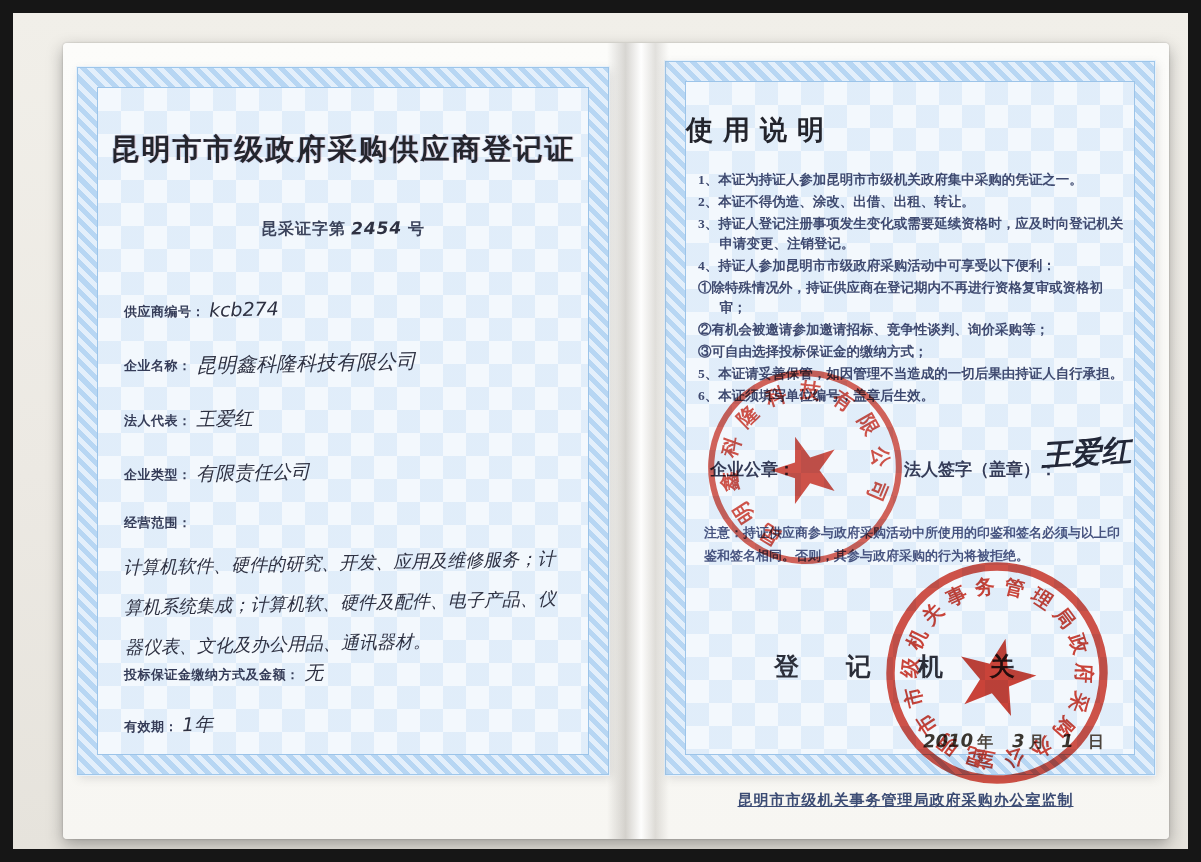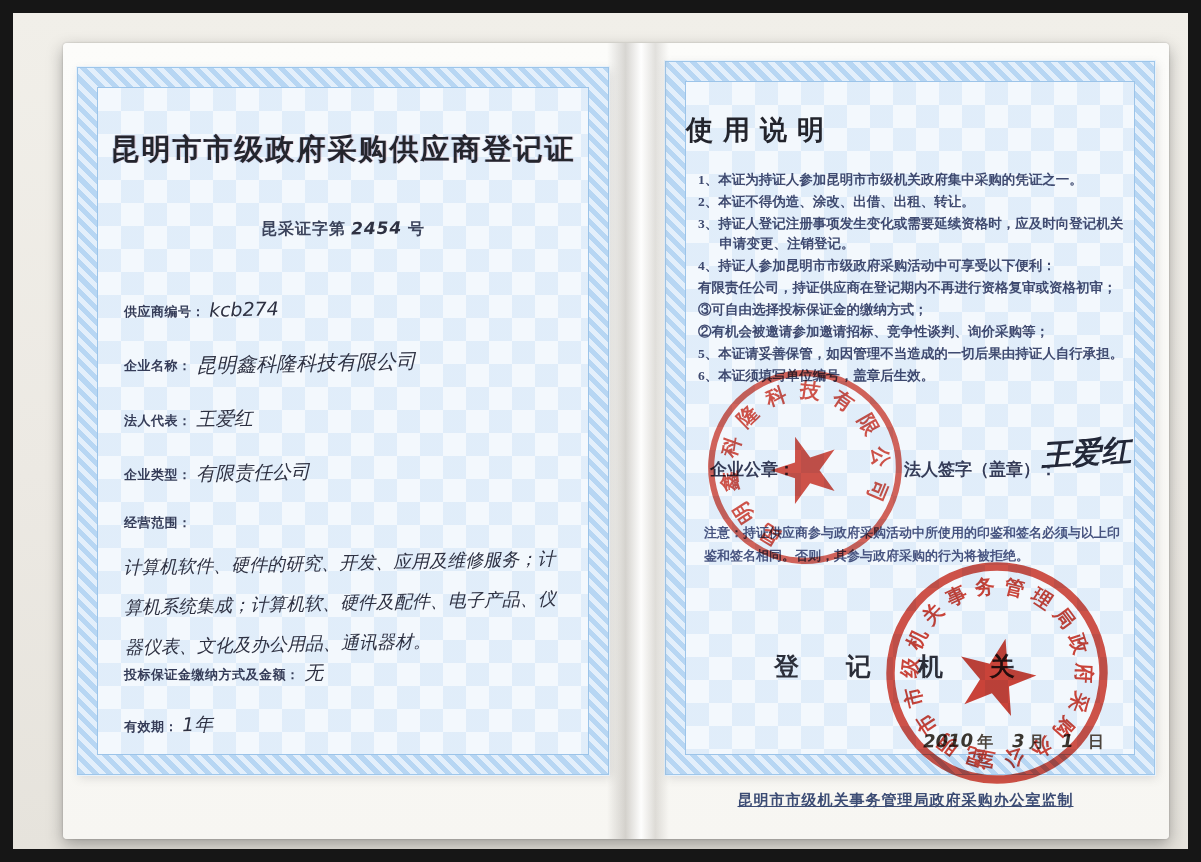--- a/index.html
+++ b/index.html
@@ -109,23 +109,23 @@
   <div class="abs page-frame" style="left:652px;top:48px;width:490px;height:714px;">
     <div class="page-inner">
 
       <div class="abs use-title" style="left:0;right:0;top:30px;">使用说明</div>
 
       <div class="abs ins-wrap" style="top:88px;">
         <div class="ins">1、本证为持证人参加昆明市市级机关政府集中采购的凭证之一。</div>
         <div class="ins">2、本证不得伪造、涂改、出借、出租、转让。</div>
         <div class="ins">3、持证人登记注册事项发生变化或需要延续资格时，应及时向登记机关申请变更、注销登记。</div>
         <div class="ins">4、持证人参加昆明市市级政府采购活动中可享受以下便利：</div>
-        <div class="ins">有限责任公司，持证供应商在登记期内不再进行资格复审或资格初审；</div>
+        <div class="ins">①除特殊情况外，持证供应商在登记期内不再进行资格复审或资格初审；</div>
+        <div class="ins">②有机会被邀请参加邀请招标、竞争性谈判、询价采购等；</div>
         <div class="ins">③可自由选择投标保证金的缴纳方式；</div>
-        <div class="ins">②有机会被邀请参加邀请招标、竞争性谈判、询价采购等；</div>
         <div class="ins">5、本证请妥善保管，如因管理不当造成的一切后果由持证人自行承担。</div>
         <div class="ins">6、本证须填写单位编号，盖章后生效。</div>
       </div>
 
       <div class="abs" style="left:24px;top:376px;">
         <span class="seal-label">企业公章：</span>
       </div>
       <div class="abs" style="left:218px;top:376px;">
         <span class="seal-label">法人签字（盖章）：</span>
       </div>

